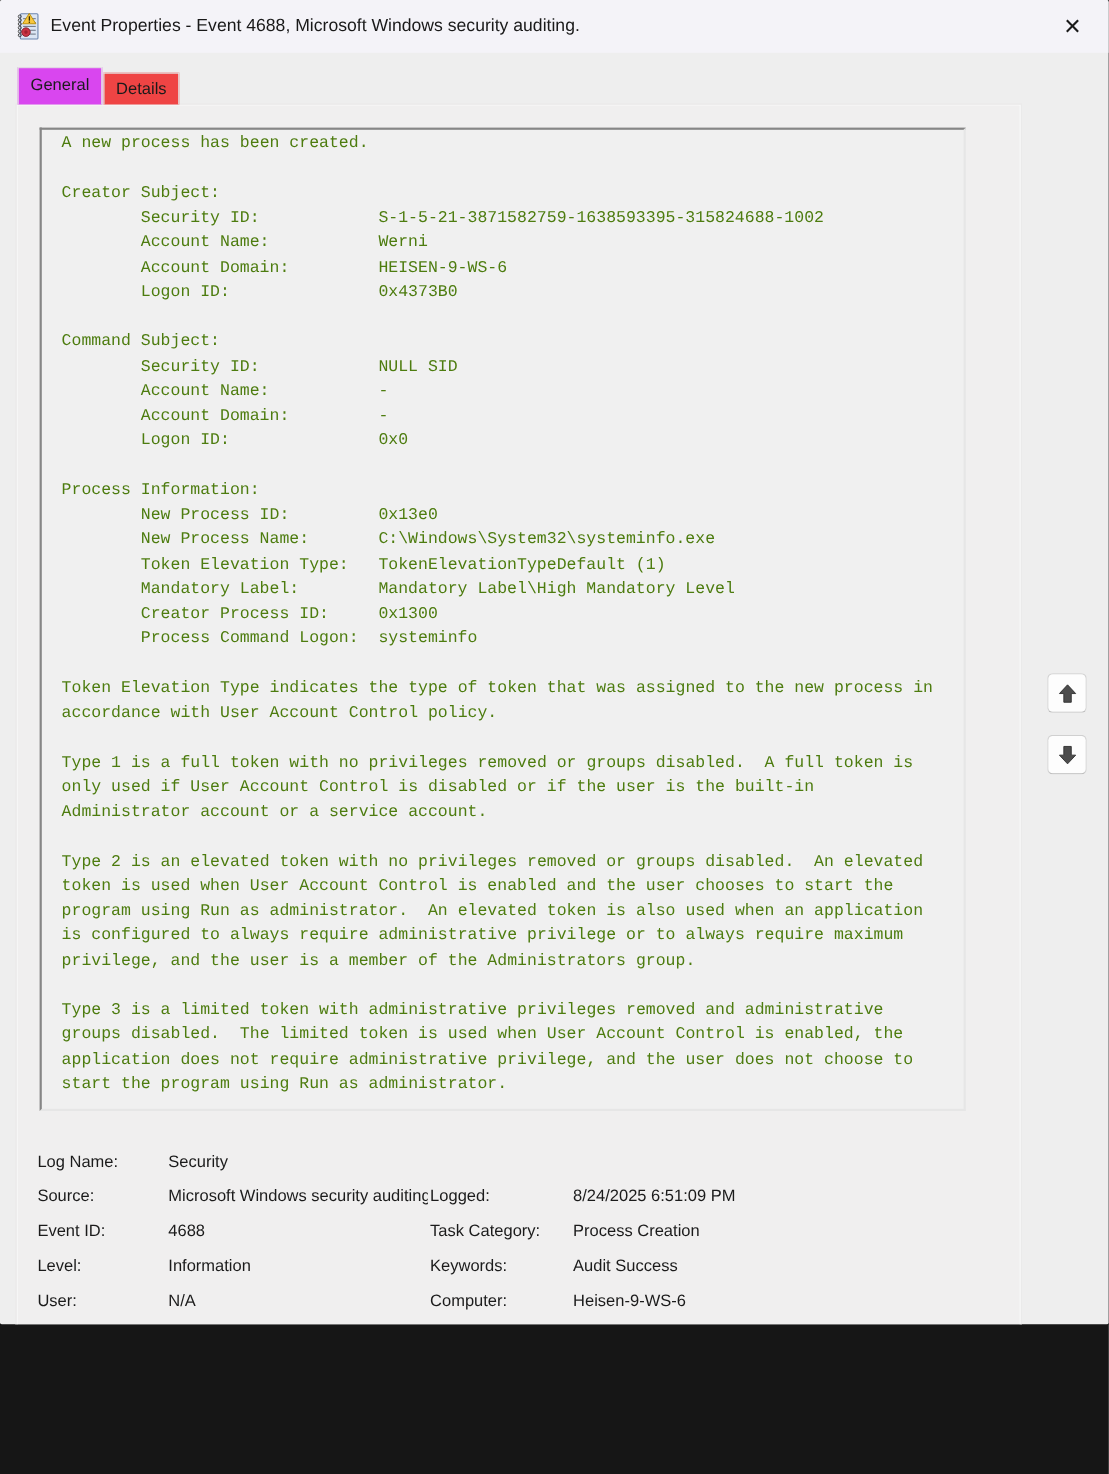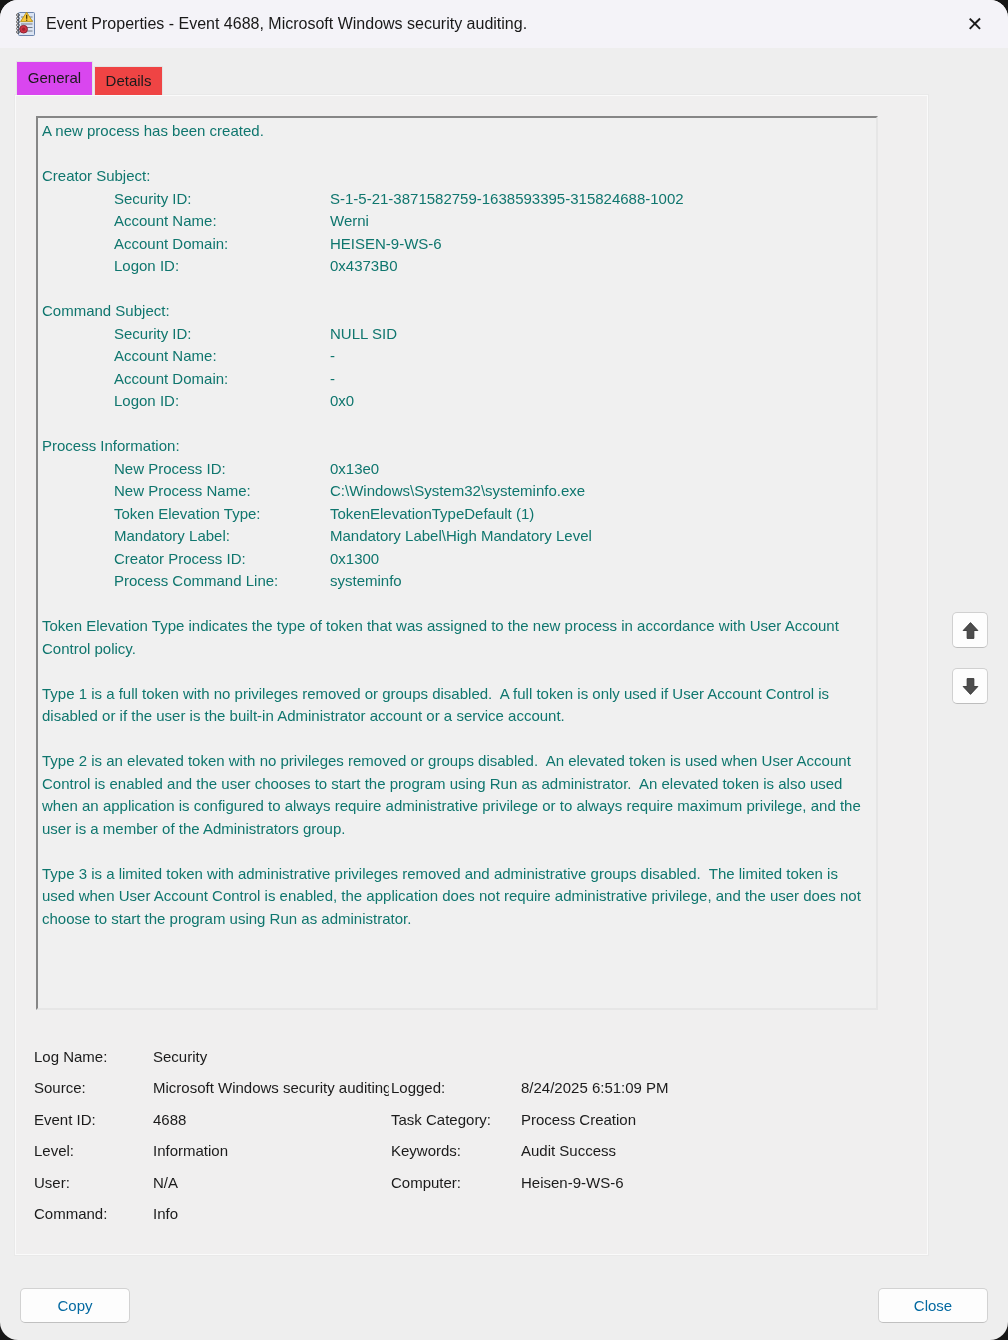--- a/index.html
+++ b/index.html
@@ -1,31 +1,31 @@
 <!DOCTYPE html>
 <html><head>
 <meta charset="utf-8">
 <style>
   html,body{margin:0;padding:0;background:#161616;font-family:"Liberation Sans",sans-serif;}
-  .window{position:relative;width:1008px;height:1340px;background:#eeeeee;border-radius:18px;overflow:hidden;color:#1b1b1b;}
+  .window{position:relative;width:1008px;height:1204px;background:#eeeeee;border-radius:2px;overflow:hidden;color:#1b1b1b;}
   
   .titlebar{position:absolute;left:0;top:0;width:100%;height:48px;background:#f4f3f8;display:flex;align-items:center;}
   .app-icon{margin-left:14px;width:23px;height:26px;flex:none;display:block;}
   .title{margin-left:9px;font-size:16px;color:#191919;white-space:nowrap;}
   .close-x{position:absolute;right:4px;top:0;width:58px;height:47px;border:none;background:transparent;font-size:20px;font-weight:300;color:#1a1a1a;cursor:default;font-family:"DejaVu Sans",sans-serif;}
   
   .tab{position:absolute;box-sizing:border-box;text-align:center;font-size:15px;z-index:3;}
   .tab.general{left:16px;top:61px;width:77px;height:34px;background:#d946ef;border:1px solid #e4e4e4;border-bottom:none;line-height:32px;}
   .tab.details{left:94px;top:66px;width:69px;height:29px;background:#ef4444;border:1px solid #e4e4e4;border-bottom:none;line-height:27px;}
   
   .page{position:absolute;left:14px;top:94px;width:915px;height:1162px;background:#f0efef;border:1px solid #e9e9e9;box-sizing:border-box;box-shadow:inset 0 0 0 1px #fafafa;}
   
   .desc{position:absolute;left:21px;top:21px;width:842px;height:894px;box-sizing:border-box;background:#f0f0f0;
         border-top:2px solid #868686;border-left:2px solid #868686;border-right:2px solid #e6e6e6;border-bottom:2px solid #e6e6e6;
-        padding:2px 2px;font-size:15px;line-height:22.5px;overflow:hidden;color:#0f766e;}
+        padding:2px 16px;font-size:15px;line-height:22.5px;overflow:hidden;color:#4d7c0f;font-family:Liberation Mono, monospace;}
   .desc .line,.desc .para{padding-left:2px;}
   .desc .blank{height:22.5px;}
   .desc .kv{display:flex;padding-left:74px;}
   .desc .kv .k{width:216px;flex:none;}
   .desc .kv .v{white-space:nowrap;}
   .desc .para{white-space:pre-wrap;}
   
   .meta{position:absolute;left:0;top:938px;width:100%;height:210px;font-size:15px;}
   .meta-col{position:absolute;top:0;}
   .meta-col.leftcol{left:19px;width:356px;}
@@ -135,21 +135,21 @@
         </div>
         <div class="kv">
           <span class="k">Mandatory Label:</span>
           <span class="v">Mandatory Label\High Mandatory Level</span>
         </div>
         <div class="kv">
           <span class="k">Creator Process ID:</span>
           <span class="v">0x1300</span>
         </div>
         <div class="kv">
-          <span class="k">Process Command Line:</span>
+          <span class="k">Process Command Logon:</span>
           <span class="v">systeminfo</span>
         </div>
         <div class="blank"></div>
         <div class="para">Token Elevation Type indicates the type of token that was assigned to the new process in accordance with User Account Control policy.</div>
         <div class="blank"></div>
         <div class="para">Type 1 is a full token with no privileges removed or groups disabled.  A full token is only used if User Account Control is disabled or if the user is the built-in Administrator account or a service account.</div>
         <div class="blank"></div>
         <div class="para">Type 2 is an elevated token with no privileges removed or groups disabled.  An elevated token is used when User Account Control is enabled and the user chooses to start the program using Run as administrator.  An elevated token is also used when an application is configured to always require administrative privilege or to always require maximum privilege, and the user is a member of the Administrators group.</div>
         <div class="blank"></div>
         <div class="para">Type 3 is a limited token with administrative privileges removed and administrative groups disabled.  The limited token is used when User Account Control is enabled, the application does not require administrative privilege, and the user does not choose to start the program using Run as administrator.</div>

